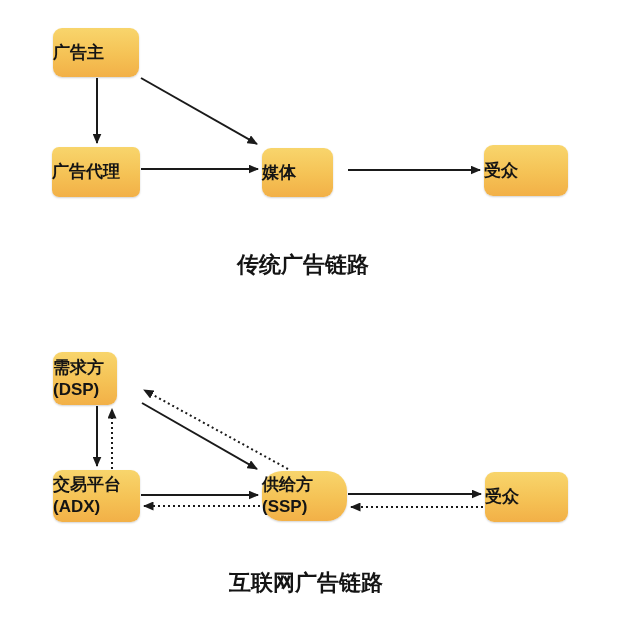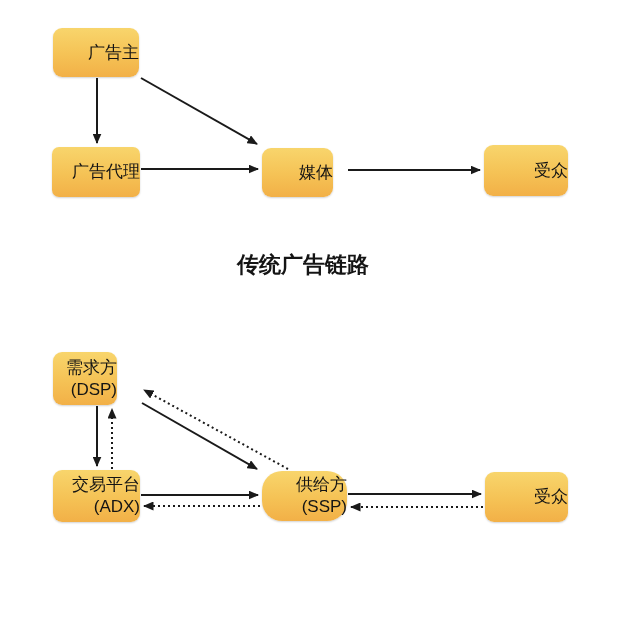--- a/index.html
+++ b/index.html
@@ -14,27 +14,27 @@
   #edge-layer {
     position: absolute;
     left: 0; top: 0;
     width: 640px; height: 617px;
     pointer-events: none;
   }
   .node {
     position: absolute;
     display: flex;
     flex-direction: column;
-    align-items: flex-end;
+    align-items: flex-start;
     justify-content: center;
     background: linear-gradient(180deg, #F8D56C 0%, #F5C255 55%, #F2B047 100%);
     border-radius: 9px;
     box-shadow: 0 1px 2px rgba(0,0,0,0.18);
     color: #141414;
-    font-weight: normal;
+    font-weight: bold;
     font-size: 17px;
     line-height: 22px;
     text-align: center;
     box-sizing: border-box;
   }
   .dg-title {
     position: absolute;
     transform: translateX(-50%);
     font-size: 22px;
     font-weight: bold;
@@ -89,14 +89,15 @@
     <span>交易平台</span>
     <span>(ADX)</span>
   </div>
   <div class="node" style="left: 262px; top: 471px; width: 85px; height: 50px; border-radius: 20px;">
     <span>供给方</span>
     <span>(SSP)</span>
   </div>
   <div class="node" style="left: 485px; top: 472px; width: 83px; height: 50px;">
     <span>受众</span>
   </div>
+  <div class="dg-title" style="left: 306px; top: 568px;">互联网广告链路</div>
 
 </div>
 
 </body></html>

